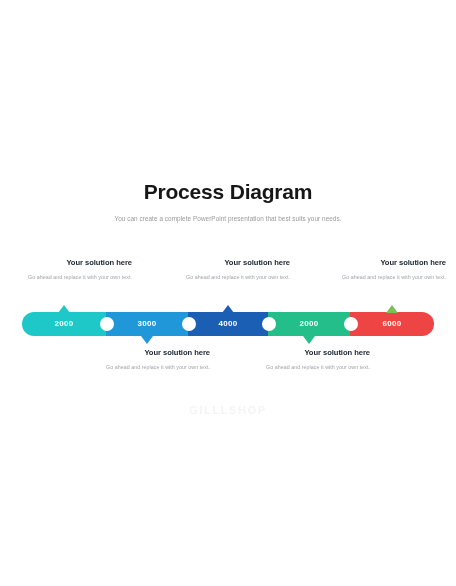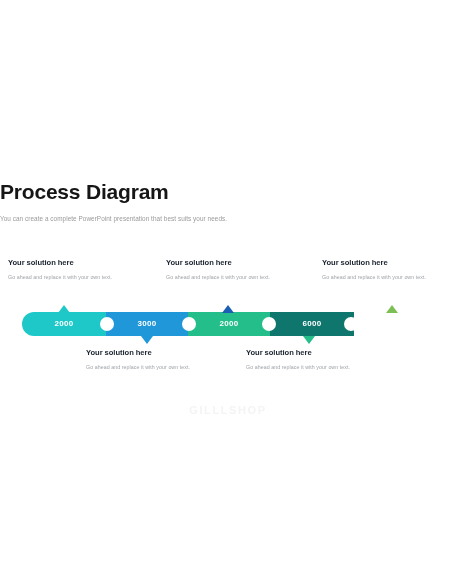--- a/index.html
+++ b/index.html
@@ -22,20 +22,21 @@
     height: 586px;
     background: #ffffff;
   }
 
   
   .header {
     position: absolute;
     left: 0;
     top: 179px;
     width: 456px;
+    text-align: center;
   }
   .slide-title {
     font-size: 21px;
     font-weight: bold;
     color: #161616;
     letter-spacing: -0.2px;
     line-height: 26px;
     margin: 0;
   }
   .slide-subtitle {
@@ -52,21 +53,21 @@
     left: 0;
     top: 250px;
     width: 456px;
     height: 150px;
   }
 
   
   .callout {
     position: absolute;
     width: 124px;
-    text-align: left;
+    text-align: right;
   }
   .callout-title {
     font-size: 7.6px;
     font-weight: bold;
     color: #1b2430;
     line-height: 11px;
     margin: 0;
     letter-spacing: -0.05px;
   }
   .callout-body {
@@ -183,24 +184,27 @@
         </div>
       </div>
 
     <div class="bar" id="bar-host">
         <div class="seg" style="background: rgb(30, 200, 200); width: 84px;">
           <span class="seg-label">2000</span>
         </div>
         <div class="seg" style="background: rgb(31, 151, 216); width: 82px; justify-content: center;">
           <span class="seg-label">3000</span>
         </div>
+        <div class="seg" style="background: rgb(26, 95, 180); width: 80px;">
+          <span class="seg-label">4000</span>
+        </div>
         <div class="seg" style="background: rgb(35, 190, 137); width: 82px;">
           <span class="seg-label">2000</span>
         </div>
-        <div class="seg" style="background: #0f766e; width: 84px;">
+        <div class="seg" style="background: #ef4444; width: 84px;">
           <span class="seg-label">6000</span>
         </div>
       </div>
 
     <div id="knobs-host">
         <div class="knob" style="left: 100px;"></div>
         <div class="knob" style="left: 182px;"></div>
         <div class="knob" style="left: 262px;"></div>
         <div class="knob" style="left: 344px;"></div>
       </div>

